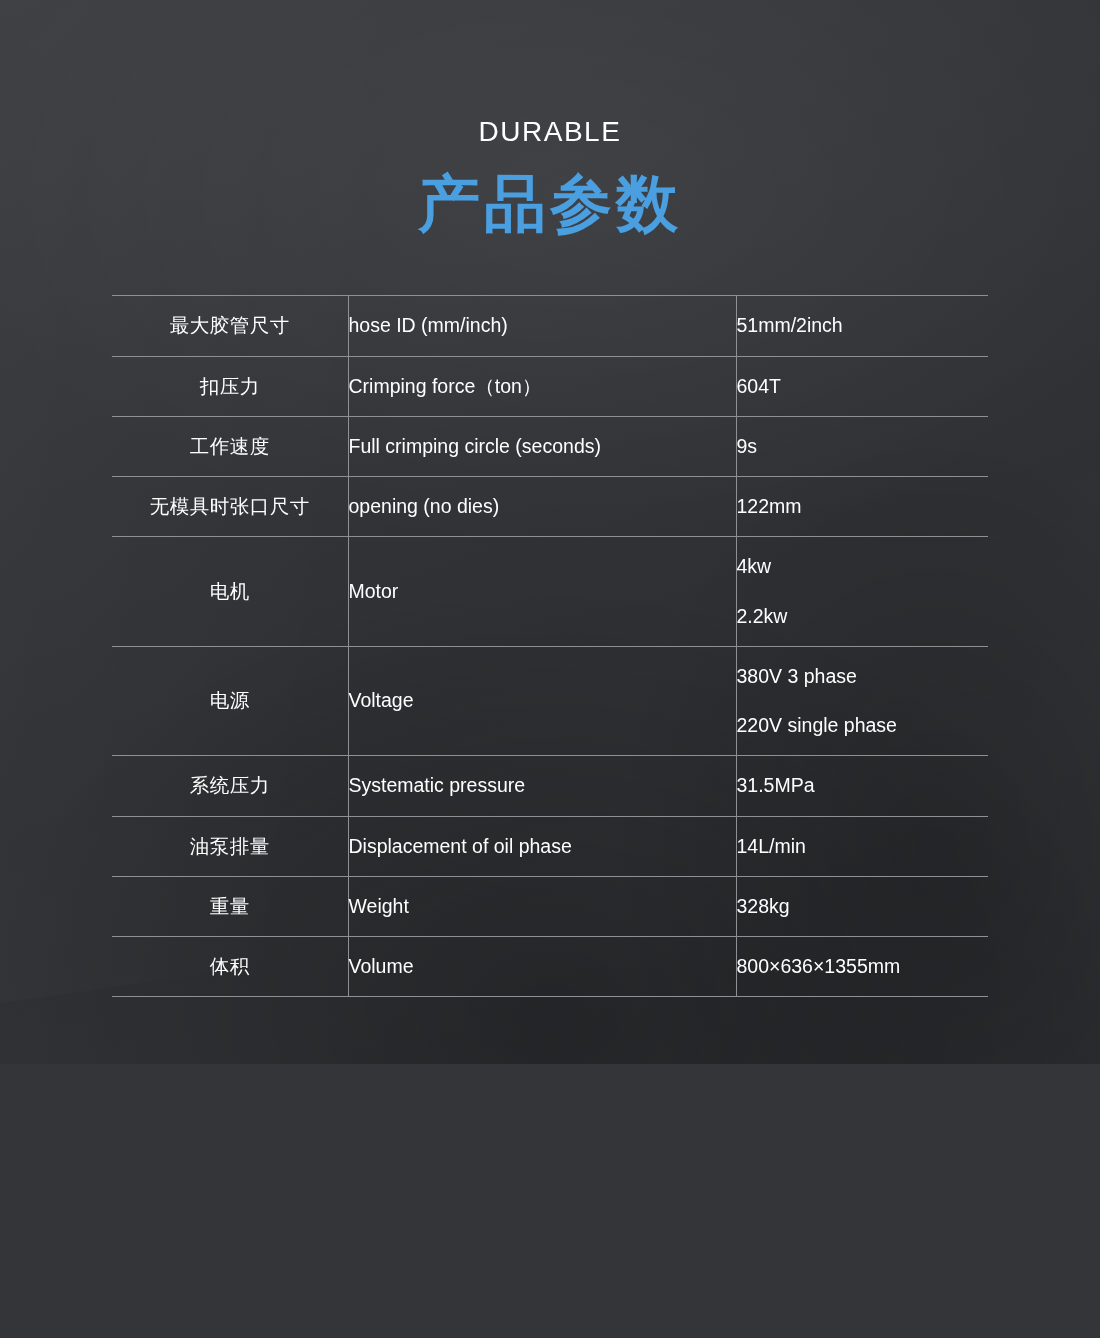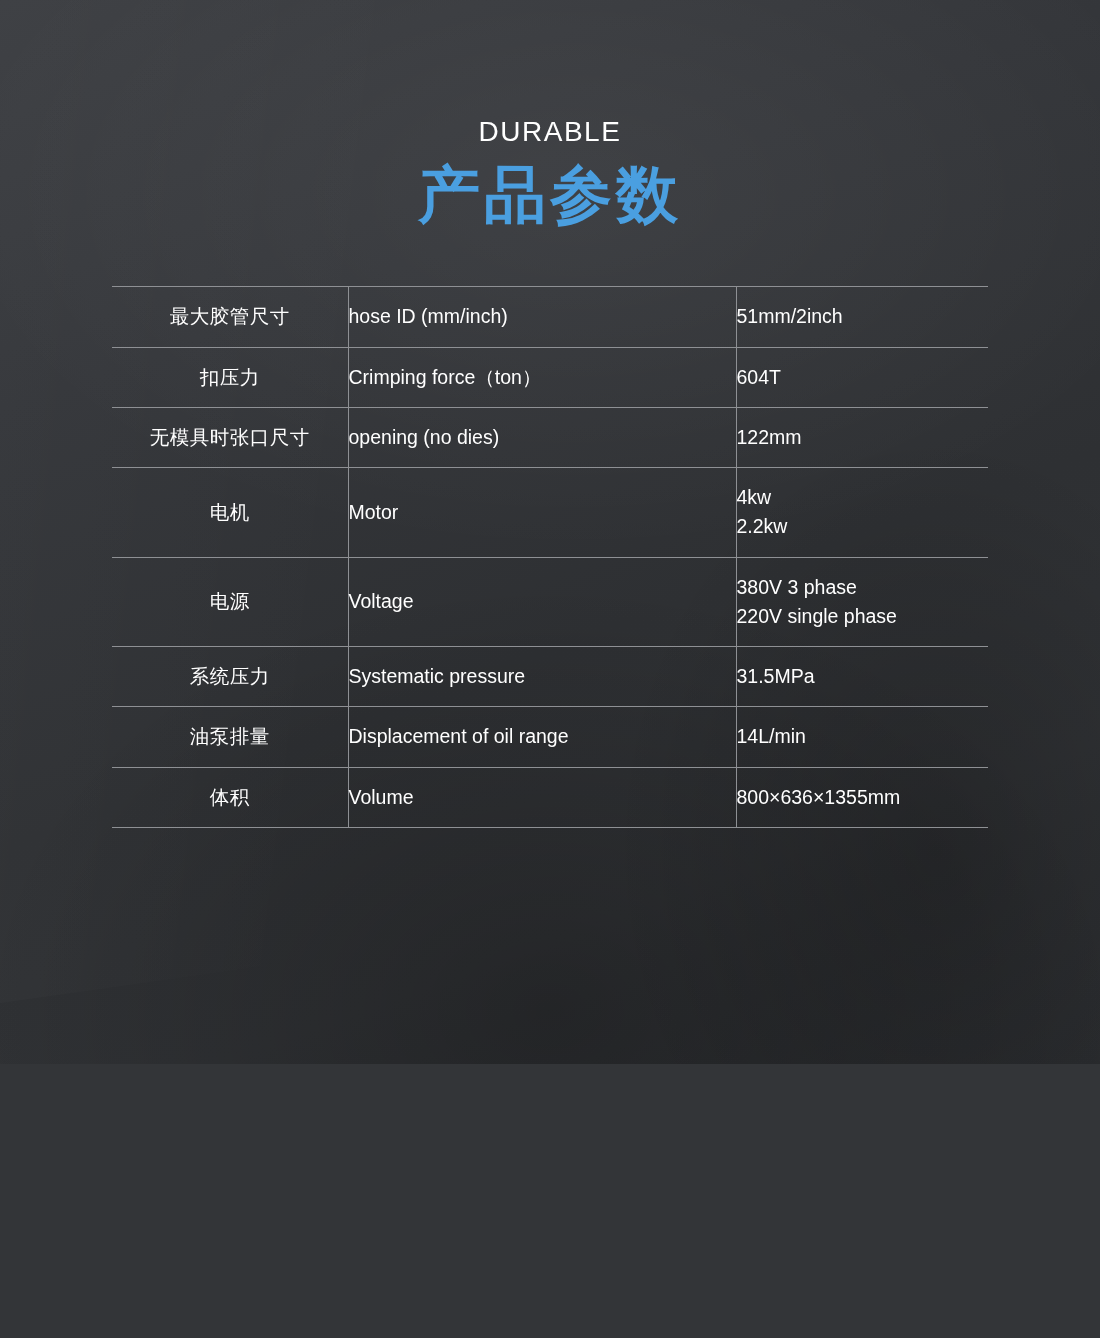--- a/index.html
+++ b/index.html
@@ -77,21 +77,21 @@
     position: absolute;
     right: -36px;
     top: 8px;
     width: 3px;
     height: 112px;
     background: #d8d8d8;
     transform: rotate(22deg);
     transform-origin: center;
   }
   .cn-title {
-    margin-top: 13px;
+    margin-top: 22px;
     color: #4A9FE0;
     font-size: 62px;
     font-weight: 700;
     letter-spacing: 4px;
     line-height: 1.15;
   }
 
   
   .table-wrap {
     position: relative;
@@ -132,21 +132,21 @@
     padding-left: 56px;
     border-right: 1px solid #8e9094;
   }
   td.val {
     padding-left: 26px;
   }
   td.val .line {
     display: block;
   }
   td.val .line + .line {
-    margin-top: 0;
+    margin-top: 20px;
   }
   .tall td { padding-top: 28px; padding-bottom: 28px; }
 </style>
 </head>
 <body>
 
 <div class="page">
 
   <div class="header">
     <div class="eyebrow">DURABLE</div>
@@ -169,20 +169,27 @@
             </td>
           </tr>
           <tr>
             <td class="cn">扣压力</td>
             <td class="en">Crimping force（ton）</td>
             <td class="val">
               <span class="line">604T</span>
             </td>
           </tr>
           <tr>
+            <td class="cn">工作速度</td>
+            <td class="en">Full crimping circle (seconds)</td>
+            <td class="val">
+              <span class="line">9s</span>
+            </td>
+          </tr>
+          <tr>
             <td class="cn">无模具时张口尺寸</td>
             <td class="en">opening (no dies)</td>
             <td class="val">
               <span class="line">122mm</span>
             </td>
           </tr>
           <tr class="tall">
             <td class="cn">电机</td>
             <td class="en">Motor</td>
             <td class="val">
@@ -200,23 +207,30 @@
           </tr>
           <tr>
             <td class="cn">系统压力</td>
             <td class="en">Systematic pressure</td>
             <td class="val">
               <span class="line">31.5MPa</span>
             </td>
           </tr>
           <tr>
             <td class="cn">油泵排量</td>
-            <td class="en">Displacement of oil range</td>
+            <td class="en">Displacement of oil phase</td>
             <td class="val">
               <span class="line">14L/min</span>
+            </td>
+          </tr>
+          <tr>
+            <td class="cn">重量</td>
+            <td class="en">Weight</td>
+            <td class="val">
+              <span class="line">328kg</span>
             </td>
           </tr>
           <tr>
             <td class="cn">体积</td>
             <td class="en">Volume</td>
             <td class="val">
               <span class="line">800×636×1355mm</span>
             </td>
           </tr>
         </tbody>

